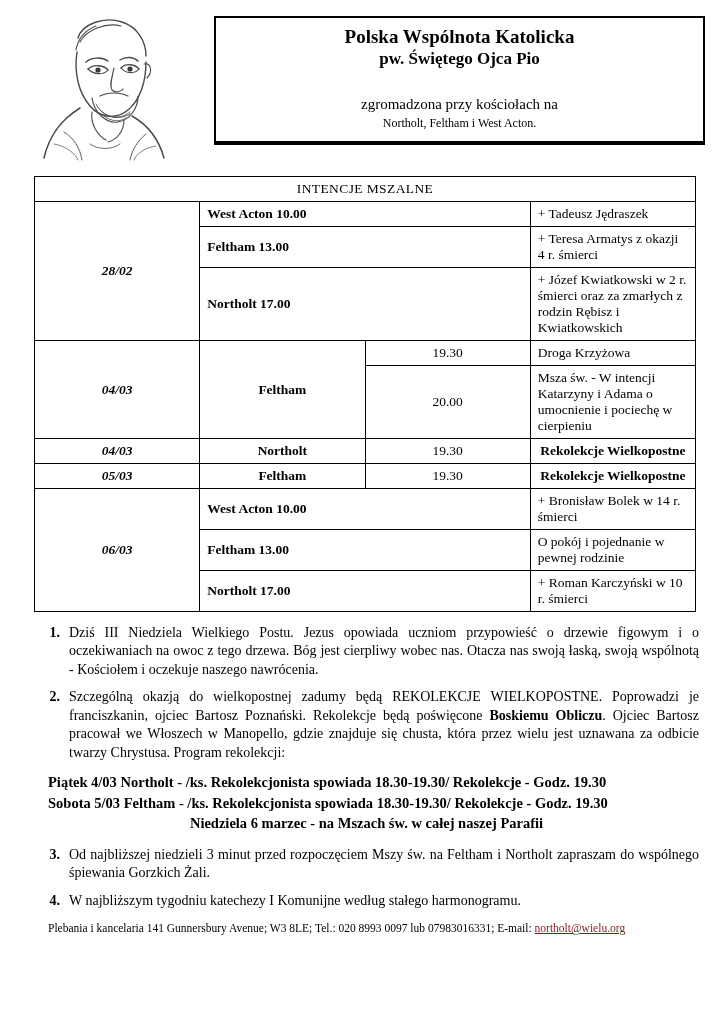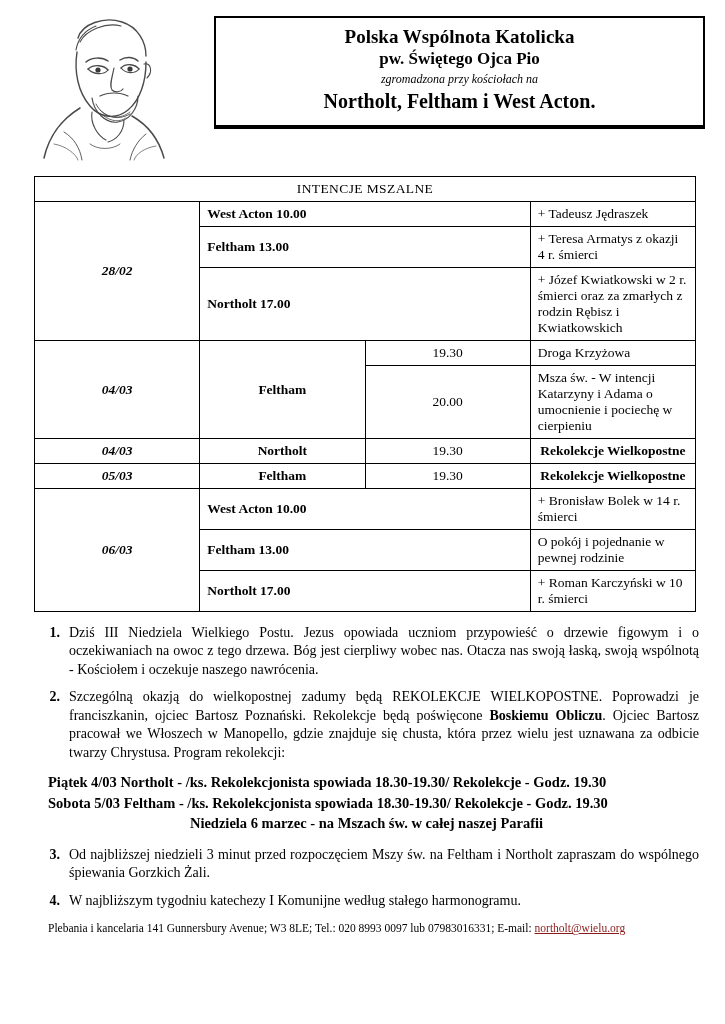--- a/index.html
+++ b/index.html
@@ -54,27 +54,27 @@
     font-size: 19px;
     font-weight: bold;
     line-height: 1.18;
   }
   .h-line2 {
     font-size: 17px;
     font-weight: bold;
     line-height: 1.25;
   }
   .h-line3 {
+    font-size: 15px;
+    line-height: 1.5;
+    margin-top: 23px;
+  }
+  .h-line4 {
     font-size: 12px;
-    font-style: italic;
-    line-height: 1.5;
-  }
-  .h-line4 {
-    font-size: 20px;
-    font-weight: bold;
+    font-weight: normal;
     line-height: 1.35;
   }
   .header-bottom {
     display: flex;
     align-items: stretch;
   }
   .header-sunday {
     flex: 1 1 auto;
     text-align: center;
     font-size: 17px;

